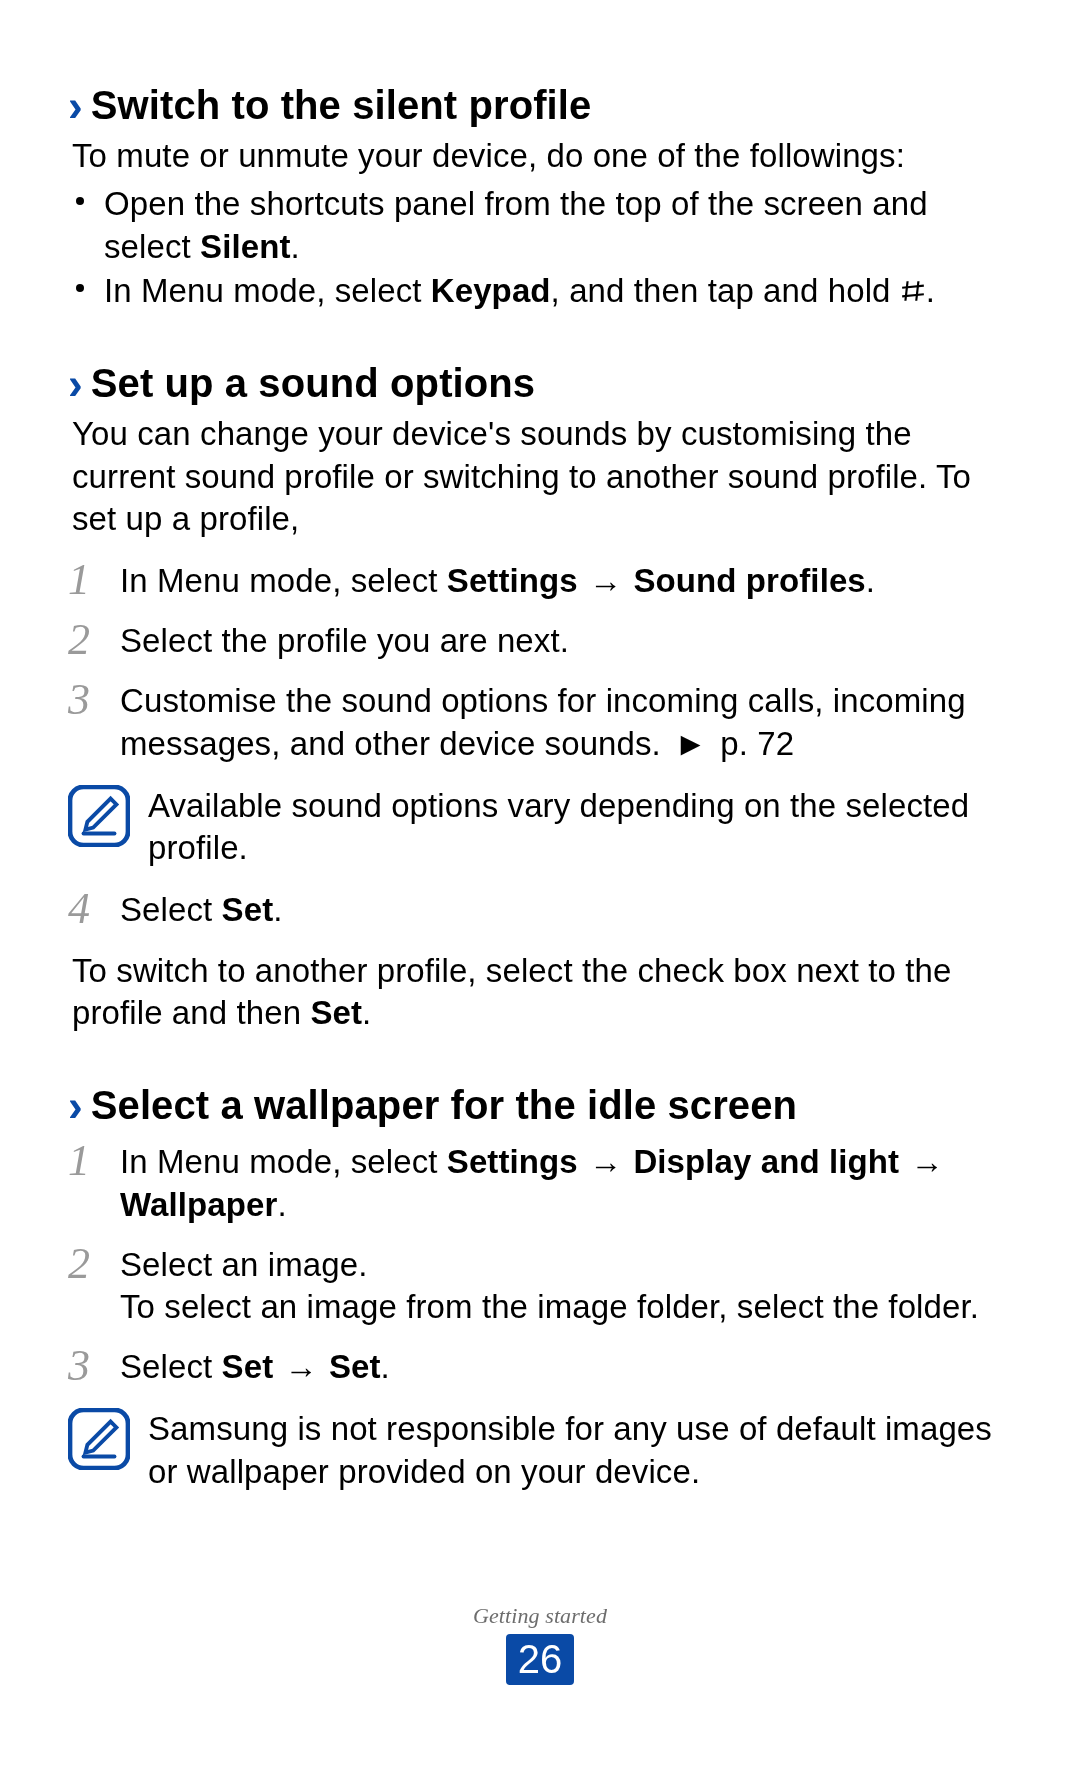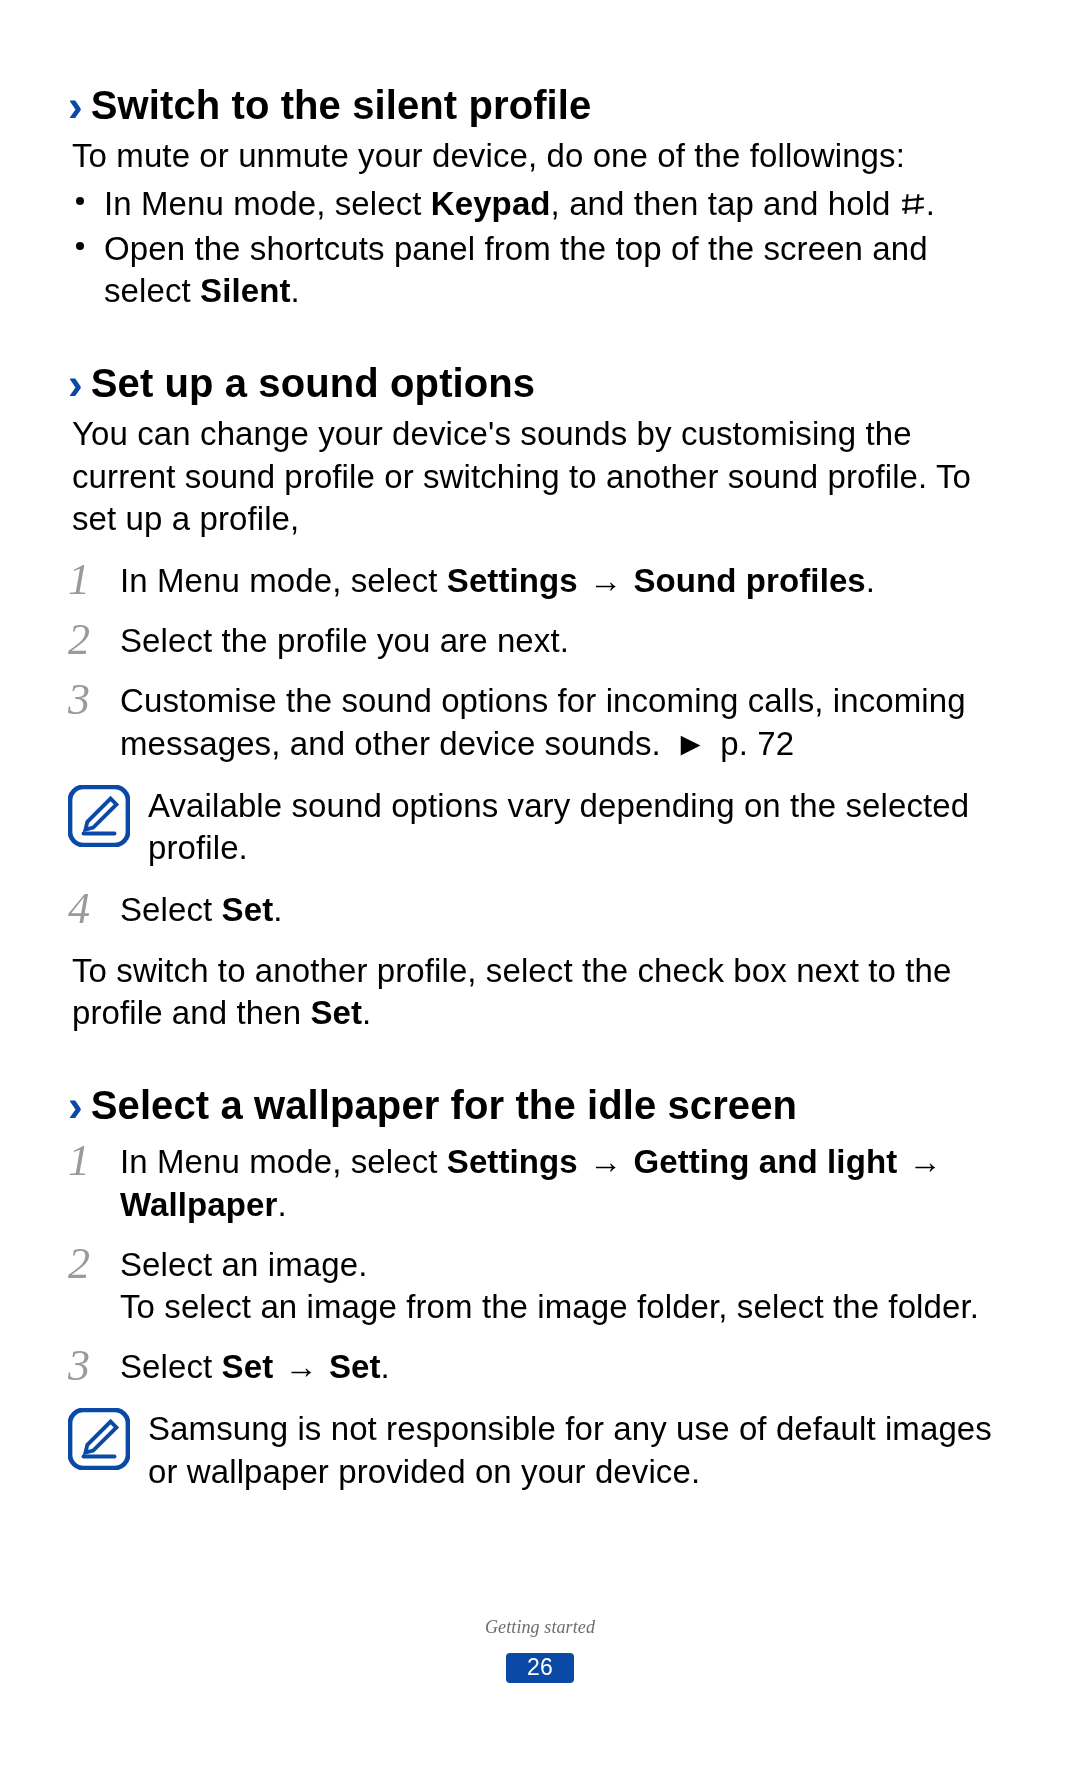--- a/index.html
+++ b/index.html
@@ -65,65 +65,65 @@
   .note .icon-box { flex-shrink: 0; }
   .icon-box svg { display: block; }
   .footer {
     position: absolute;
     left: 0; right: 0; bottom: 86px;
     text-align: center;
   }
   .footer-label {
     font-style: italic;
     color: #6d6d6d;
-    font-size: 18px;
+    font-size: 22px;
     font-family: Georgia, "Times New Roman", serif;
     margin-bottom: 4px;
   }
   .page-badge {
     display: inline-block;
     min-width: 52px;
     padding: 1px 8px 2px 8px;
     background: #0a4aa6;
     color: #fff;
-    font-size: 23px;
+    font-size: 40px;
     font-weight: 400;
     border-radius: 4px;
     line-height: 1.2;
   }
   .hash-icon svg { vertical-align: -2px; }
   .arrow { padding: 0 2px; }
   .tri { padding: 0 4px; }
 </style>
 </head>
 <body>
 
 <div class="page">
 
   <div class="section">
     <div class="heading">
       <span class="chevron">›</span>
       <span>Switch to the silent profile</span>
     </div>
     <p class="para">To mute or unmute your device, do one of the followings:</p>
     <ul class="bullets">
+      <li>
+        <span class="dot"></span>
+        <span>Open the shortcuts panel from the top of the screen and select </span><span class="bold">Silent</span><span>.</span>
+      </li>
       <li>
         <span class="dot"></span>
         <span>In Menu mode, select </span><span class="bold">Keypad</span><span>, and then tap and hold </span><span class="hash-icon"><svg width="26" height="26" viewBox="0 0 24 24">
               <g stroke="#000" stroke-width="2" fill="none">
                 <line x1="7" y1="3" x2="5" y2="21"></line>
                 <line x1="17" y1="3" x2="15" y2="21"></line>
                 <line x1="2" y1="9" x2="22" y2="7"></line>
                 <line x1="2" y1="17" x2="22" y2="15"></line>
               </g>
             </svg></span><span>.</span>
-      </li>
-      <li>
-        <span class="dot"></span>
-        <span>Open the shortcuts panel from the top of the screen and select </span><span class="bold">Silent</span><span>.</span>
       </li>
     </ul>
   </div>
 
   <div class="section">
     <div class="heading">
       <span class="chevron">›</span>
       <span>Set up a sound options</span>
     </div>
     <p class="para">You can change your device's sounds by customising the current sound profile or switching to another sound profile. To set up a profile,</p>
@@ -165,21 +165,21 @@
   </div>
 
   <div class="section">
     <div class="heading">
       <span class="chevron">›</span>
       <span>Select a wallpaper for the idle screen</span>
     </div>
     <ol class="steps" style="margin-top:4px;">
       <li>
         <span class="step-num">1</span>
-        <span>In Menu mode, select </span><span class="bold">Settings</span><span class="bold arrow"> → </span><span class="bold">Getting and light</span><span class="bold arrow"> → </span><span class="bold">Wallpaper</span><span>.</span>
+        <span>In Menu mode, select </span><span class="bold">Settings</span><span class="bold arrow"> → </span><span class="bold">Display and light</span><span class="bold arrow"> → </span><span class="bold">Wallpaper</span><span>.</span>
       </li>
       <li>
         <span class="step-num">2</span>
         <span>Select an image.</span><br>
         <span>To select an image from the image folder, select the folder.</span>
       </li>
       <li>
         <span class="step-num">3</span>
         <span>Select </span><span class="bold">Set</span><span class="bold arrow"> → </span><span class="bold">Set</span><span>.</span>
       </li>

